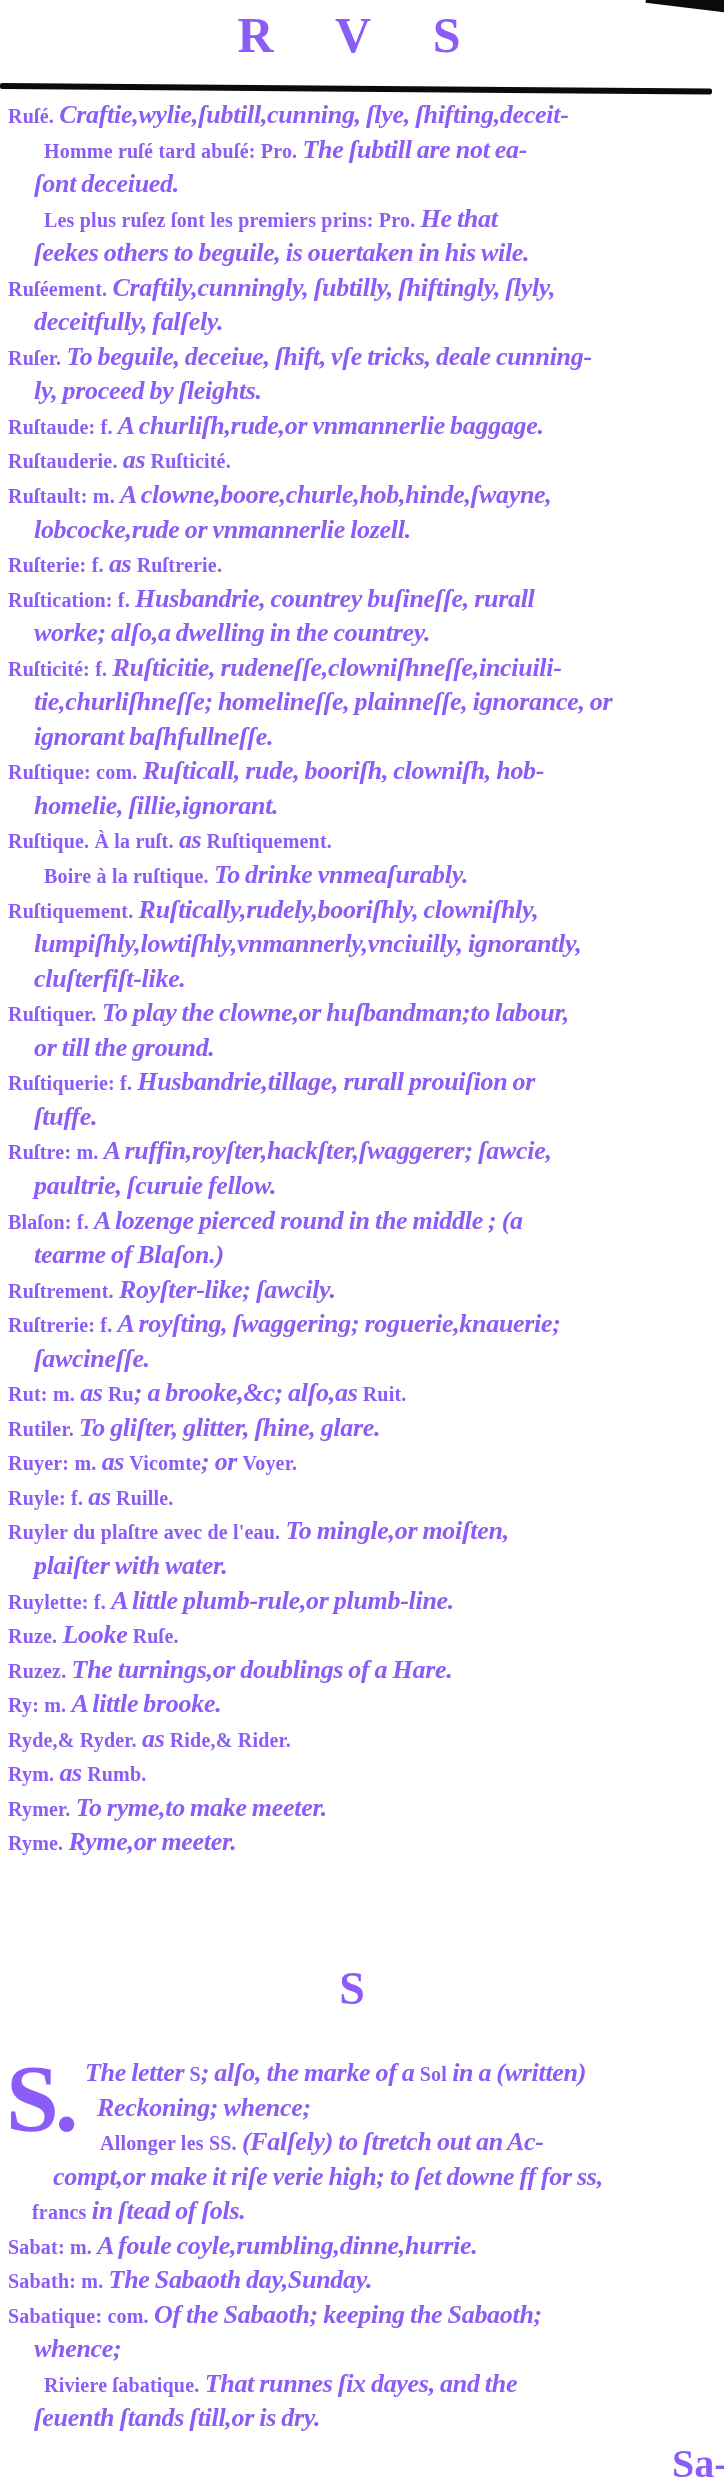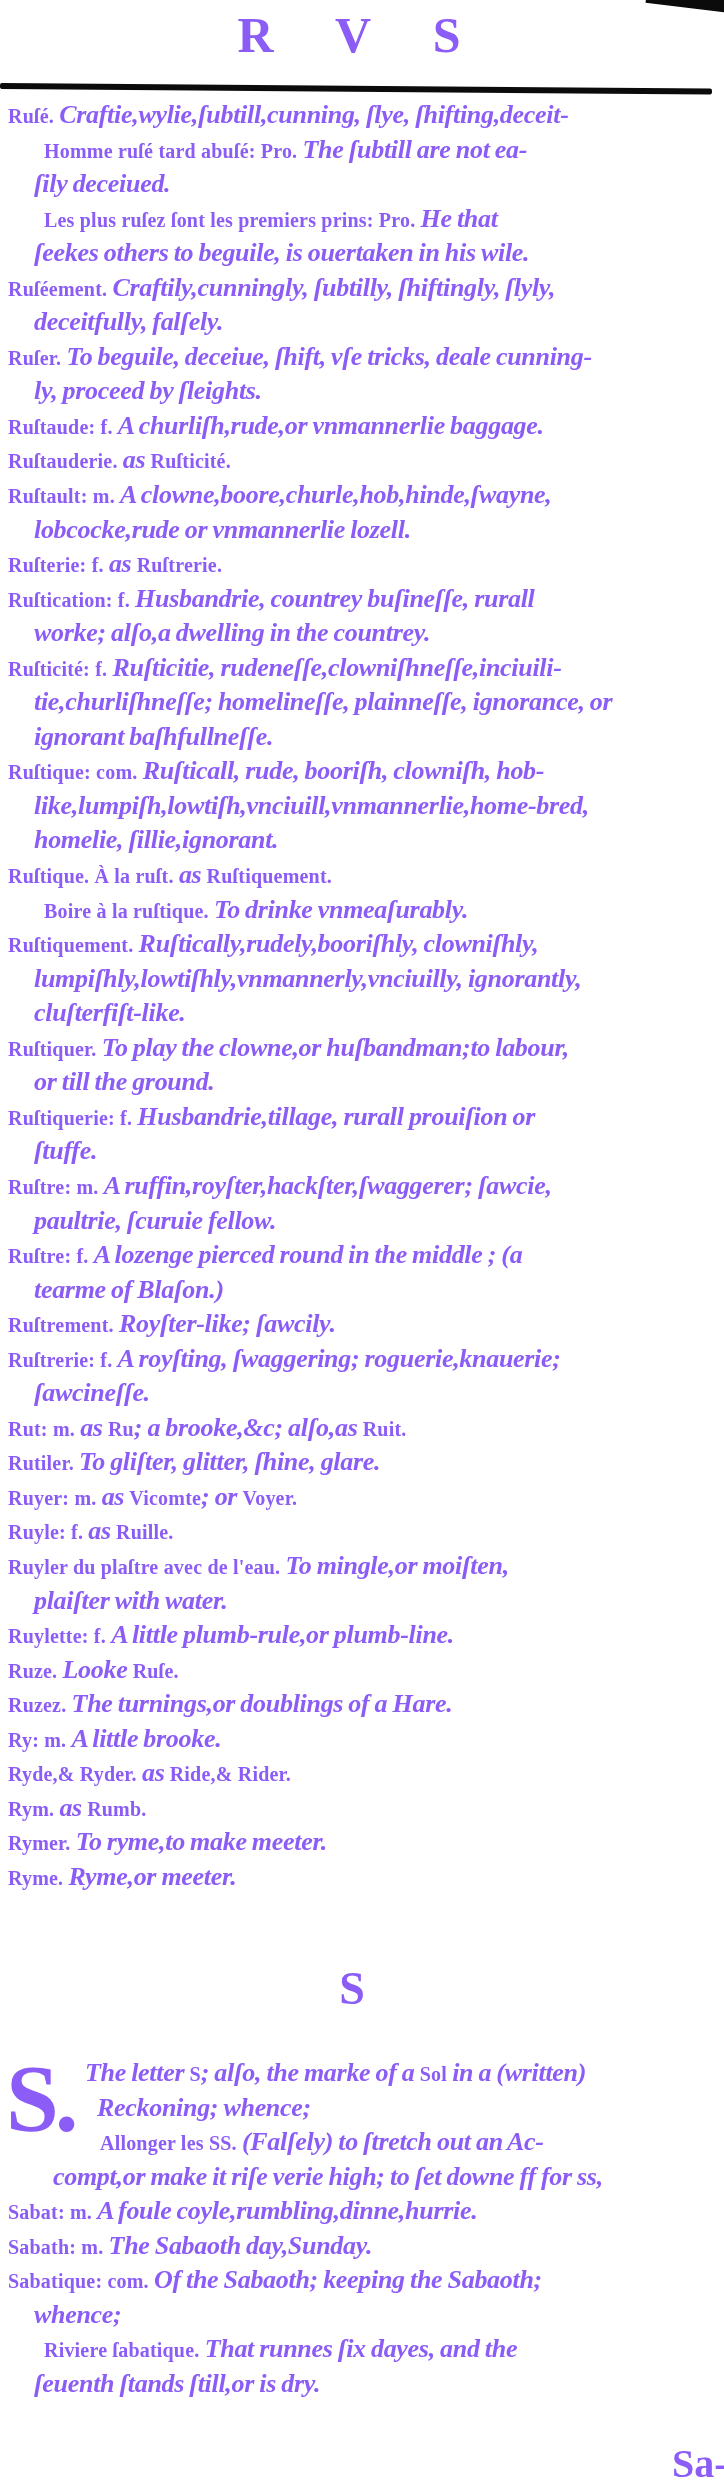--- a/index.html
+++ b/index.html
@@ -68,52 +68,51 @@
 <body>
 
 <div id="page">
   <div id="running-head">R V S</div>
   <div id="header-rule"></div>
   <div id="corner-ink-mark"></div>
 
   <div id="col-r">
       <div class="line ind-h"><span class="rm">Ruſé. </span><span class="it">Craftie,wylie,ſubtill,cunning, ſlye, ſhifting,deceit-</span></div>
       <div class="line ind-s"><span class="rm">Homme ruſé tard abuſé: Pro. </span><span class="it">The ſubtill are not ea-</span></div>
-      <div class="line ind-c"><span class="it">ſily deceiued.</span></div>
+      <div class="line ind-c"><span class="it">ſont deceiued.</span></div>
       <div class="line ind-s"><span class="rm">Les plus ruſez ſont les premiers prins: Pro. </span><span class="it">He that</span></div>
       <div class="line ind-c"><span class="it">ſeekes others to beguile, is ouertaken in his wile.</span></div>
       <div class="line ind-h"><span class="rm">Ruſéement. </span><span class="it">Craftily,cunningly, ſubtilly, ſhiftingly, ſlyly,</span></div>
       <div class="line ind-c"><span class="it">deceitfully, falſely.</span></div>
       <div class="line ind-h"><span class="rm">Ruſer. </span><span class="it">To beguile, deceiue, ſhift, vſe tricks, deale cunning-</span></div>
       <div class="line ind-c"><span class="it">ly, proceed by ſleights.</span></div>
       <div class="line ind-h"><span class="rm">Ruſtaude: f. </span><span class="it">A churliſh,rude,or vnmannerlie baggage.</span></div>
       <div class="line ind-h"><span class="rm">Ruſtauderie. </span><span class="it">as </span><span class="rm">Ruſticité.</span></div>
       <div class="line ind-h"><span class="rm">Ruſtault: m. </span><span class="it">A clowne,boore,churle,hob,hinde,ſwayne,</span></div>
       <div class="line ind-c"><span class="it">lobcocke,rude or vnmannerlie lozell.</span></div>
       <div class="line ind-h"><span class="rm">Ruſterie: f. </span><span class="it">as </span><span class="rm">Ruſtrerie.</span></div>
       <div class="line ind-h"><span class="rm">Ruſtication: f. </span><span class="it">Husbandrie, countrey buſineſſe, rurall</span></div>
       <div class="line ind-c"><span class="it">worke; alſo,a dwelling in the countrey.</span></div>
       <div class="line ind-h"><span class="rm">Ruſticité: f. </span><span class="it">Ruſticitie, rudeneſſe,clowniſhneſſe,inciuili-</span></div>
       <div class="line ind-c"><span class="it">tie,churliſhneſſe; homelineſſe, plainneſſe, ignorance, or</span></div>
       <div class="line ind-c"><span class="it">ignorant baſhfullneſſe.</span></div>
       <div class="line ind-h"><span class="rm">Ruſtique: com. </span><span class="it">Ruſticall, rude, booriſh, clowniſh, hob-</span></div>
-      <div class="line ind-c"><span class="it">like,lumpiſh,lowtiſh,vnciuill,vnmannerlie,home-bred,</span></div>
       <div class="line ind-c"><span class="it">homelie, ſillie,ignorant.</span></div>
       <div class="line ind-h"><span class="rm">Ruſtique. À la ruſt. </span><span class="it">as </span><span class="rm">Ruſtiquement.</span></div>
       <div class="line ind-s"><span class="rm">Boire à la ruſtique. </span><span class="it">To drinke vnmeaſurably.</span></div>
       <div class="line ind-h"><span class="rm">Ruſtiquement. </span><span class="it">Ruſtically,rudely,booriſhly, clowniſhly,</span></div>
       <div class="line ind-c"><span class="it">lumpiſhly,lowtiſhly,vnmannerly,vnciuilly, ignorantly,</span></div>
       <div class="line ind-c"><span class="it">cluſterfiſt-like.</span></div>
       <div class="line ind-h"><span class="rm">Ruſtiquer. </span><span class="it">To play the clowne,or huſbandman;to labour,</span></div>
       <div class="line ind-c"><span class="it">or till the ground.</span></div>
       <div class="line ind-h"><span class="rm">Ruſtiquerie: f. </span><span class="it">Husbandrie,tillage, rurall prouiſion or</span></div>
       <div class="line ind-c"><span class="it">ſtuffe.</span></div>
       <div class="line ind-h"><span class="rm">Ruſtre: m. </span><span class="it">A ruffin,royſter,hackſter,ſwaggerer; ſawcie,</span></div>
       <div class="line ind-c"><span class="it">paultrie, ſcuruie fellow.</span></div>
-      <div class="line ind-h"><span class="rm">Ruſtre: f. </span><span class="it">A lozenge pierced round in the middle ; (a</span></div>
+      <div class="line ind-h"><span class="rm">Blaſon: f. </span><span class="it">A lozenge pierced round in the middle ; (a</span></div>
       <div class="line ind-c"><span class="it">tearme of Blaſon.)</span></div>
       <div class="line ind-h"><span class="rm">Ruſtrement. </span><span class="it">Royſter-like; ſawcily.</span></div>
       <div class="line ind-h"><span class="rm">Ruſtrerie: f. </span><span class="it">A royſting, ſwaggering; roguerie,knauerie;</span></div>
       <div class="line ind-c"><span class="it">ſawcineſſe.</span></div>
       <div class="line ind-h"><span class="rm">Rut: m. </span><span class="it">as </span><span class="rm">Ru</span><span class="it">; a brooke,&amp;c; alſo,as </span><span class="rm">Ruit.</span></div>
       <div class="line ind-h"><span class="rm">Rutiler. </span><span class="it">To gliſter, glitter, ſhine, glare.</span></div>
       <div class="line ind-h"><span class="rm">Ruyer: m. </span><span class="it">as </span><span class="rm">Vicomte</span><span class="it">; or </span><span class="rm">Voyer.</span></div>
       <div class="line ind-h"><span class="rm">Ruyle: f. </span><span class="it">as </span><span class="rm">Ruille.</span></div>
       <div class="line ind-h"><span class="rm">Ruyler du plaſtre avec de l'eau. </span><span class="it">To mingle,or moiſten,</span></div>
       <div class="line ind-c"><span class="it">plaiſter with water.</span></div>
@@ -127,20 +126,21 @@
       <div class="line ind-h"><span class="rm">Ryme. </span><span class="it">Ryme,or meeter.</span></div>
     </div>
 
   <div id="section-s-heading">S</div>
   <div id="drop-cap">S.</div>
   <div id="col-s">
       <div class="line ind-d1"><span class="it">The letter </span><span class="rm">S</span><span class="it">; alſo, the marke of a </span><span class="rm">Sol </span><span class="it">in a (written)</span></div>
       <div class="line ind-d2"><span class="it">Reckoning; whence;</span></div>
       <div class="line ind-d3"><span class="rm">Allonger les SS. </span><span class="it">(Falſely) to ſtretch out an Ac-</span></div>
       <div class="line ind-d4"><span class="it">compt,or make it riſe verie high; to ſet downe ff for ss,</span></div>
+      <div class="line ind-d5"><span class="rm">francs </span><span class="it">in ſtead of ſols.</span></div>
       <div class="line ind-h"><span class="rm">Sabat: m. </span><span class="it">A foule coyle,rumbling,dinne,hurrie.</span></div>
       <div class="line ind-h"><span class="rm">Sabath: m. </span><span class="it">The Sabaoth day,Sunday.</span></div>
       <div class="line ind-h"><span class="rm">Sabatique: com. </span><span class="it">Of the Sabaoth; keeping the Sabaoth;</span></div>
       <div class="line ind-c"><span class="it">whence;</span></div>
       <div class="line ind-s"><span class="rm">Riviere ſabatique. </span><span class="it">That runnes ſix dayes, and the</span></div>
       <div class="line ind-c"><span class="it">ſeuenth ſtands ſtill,or is dry.</span></div>
     </div>
 
   <div id="catchword">Sa-</div>
 </div>

